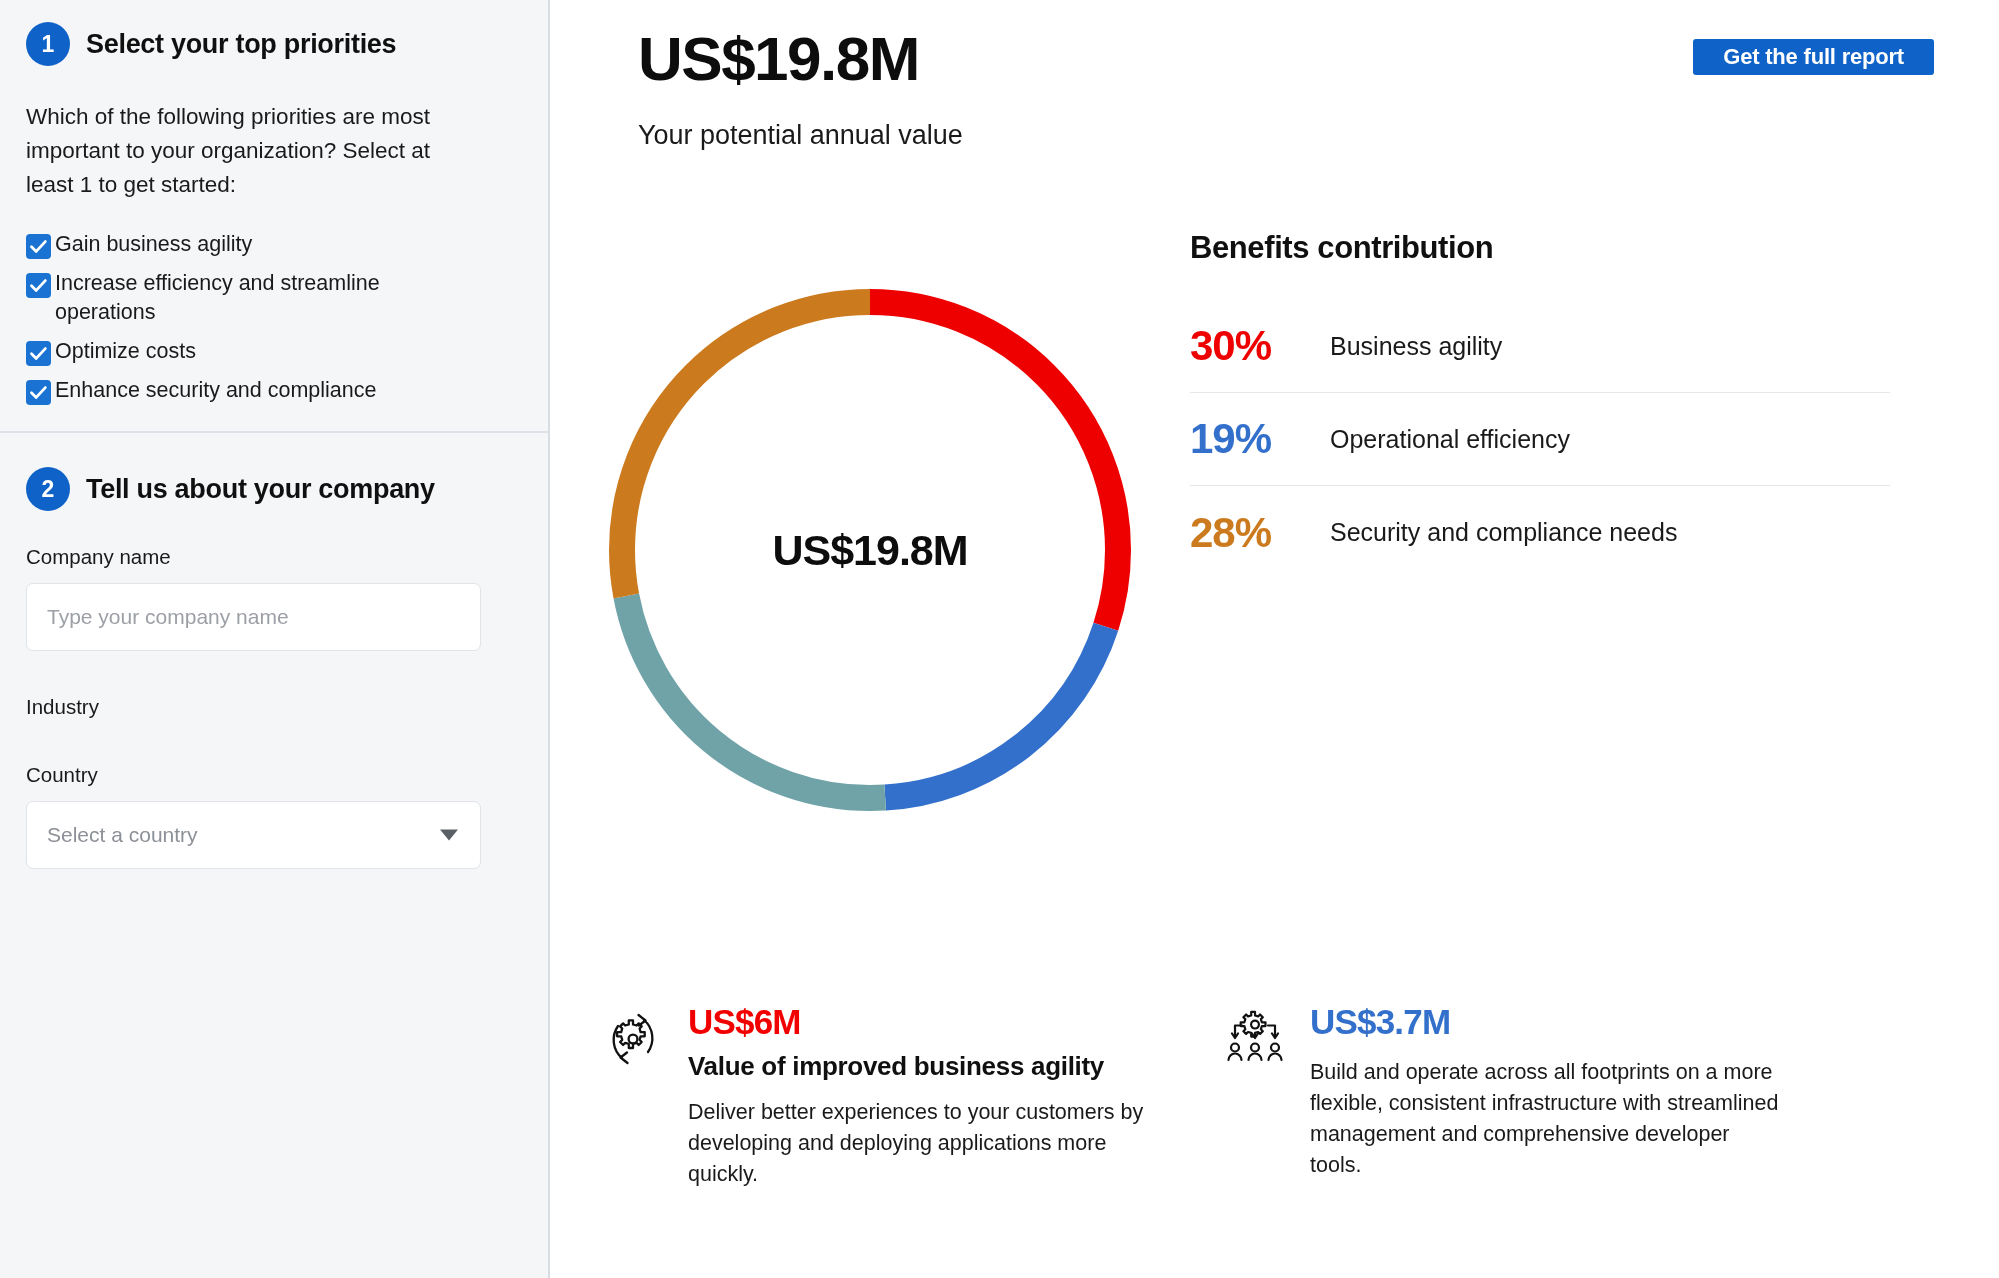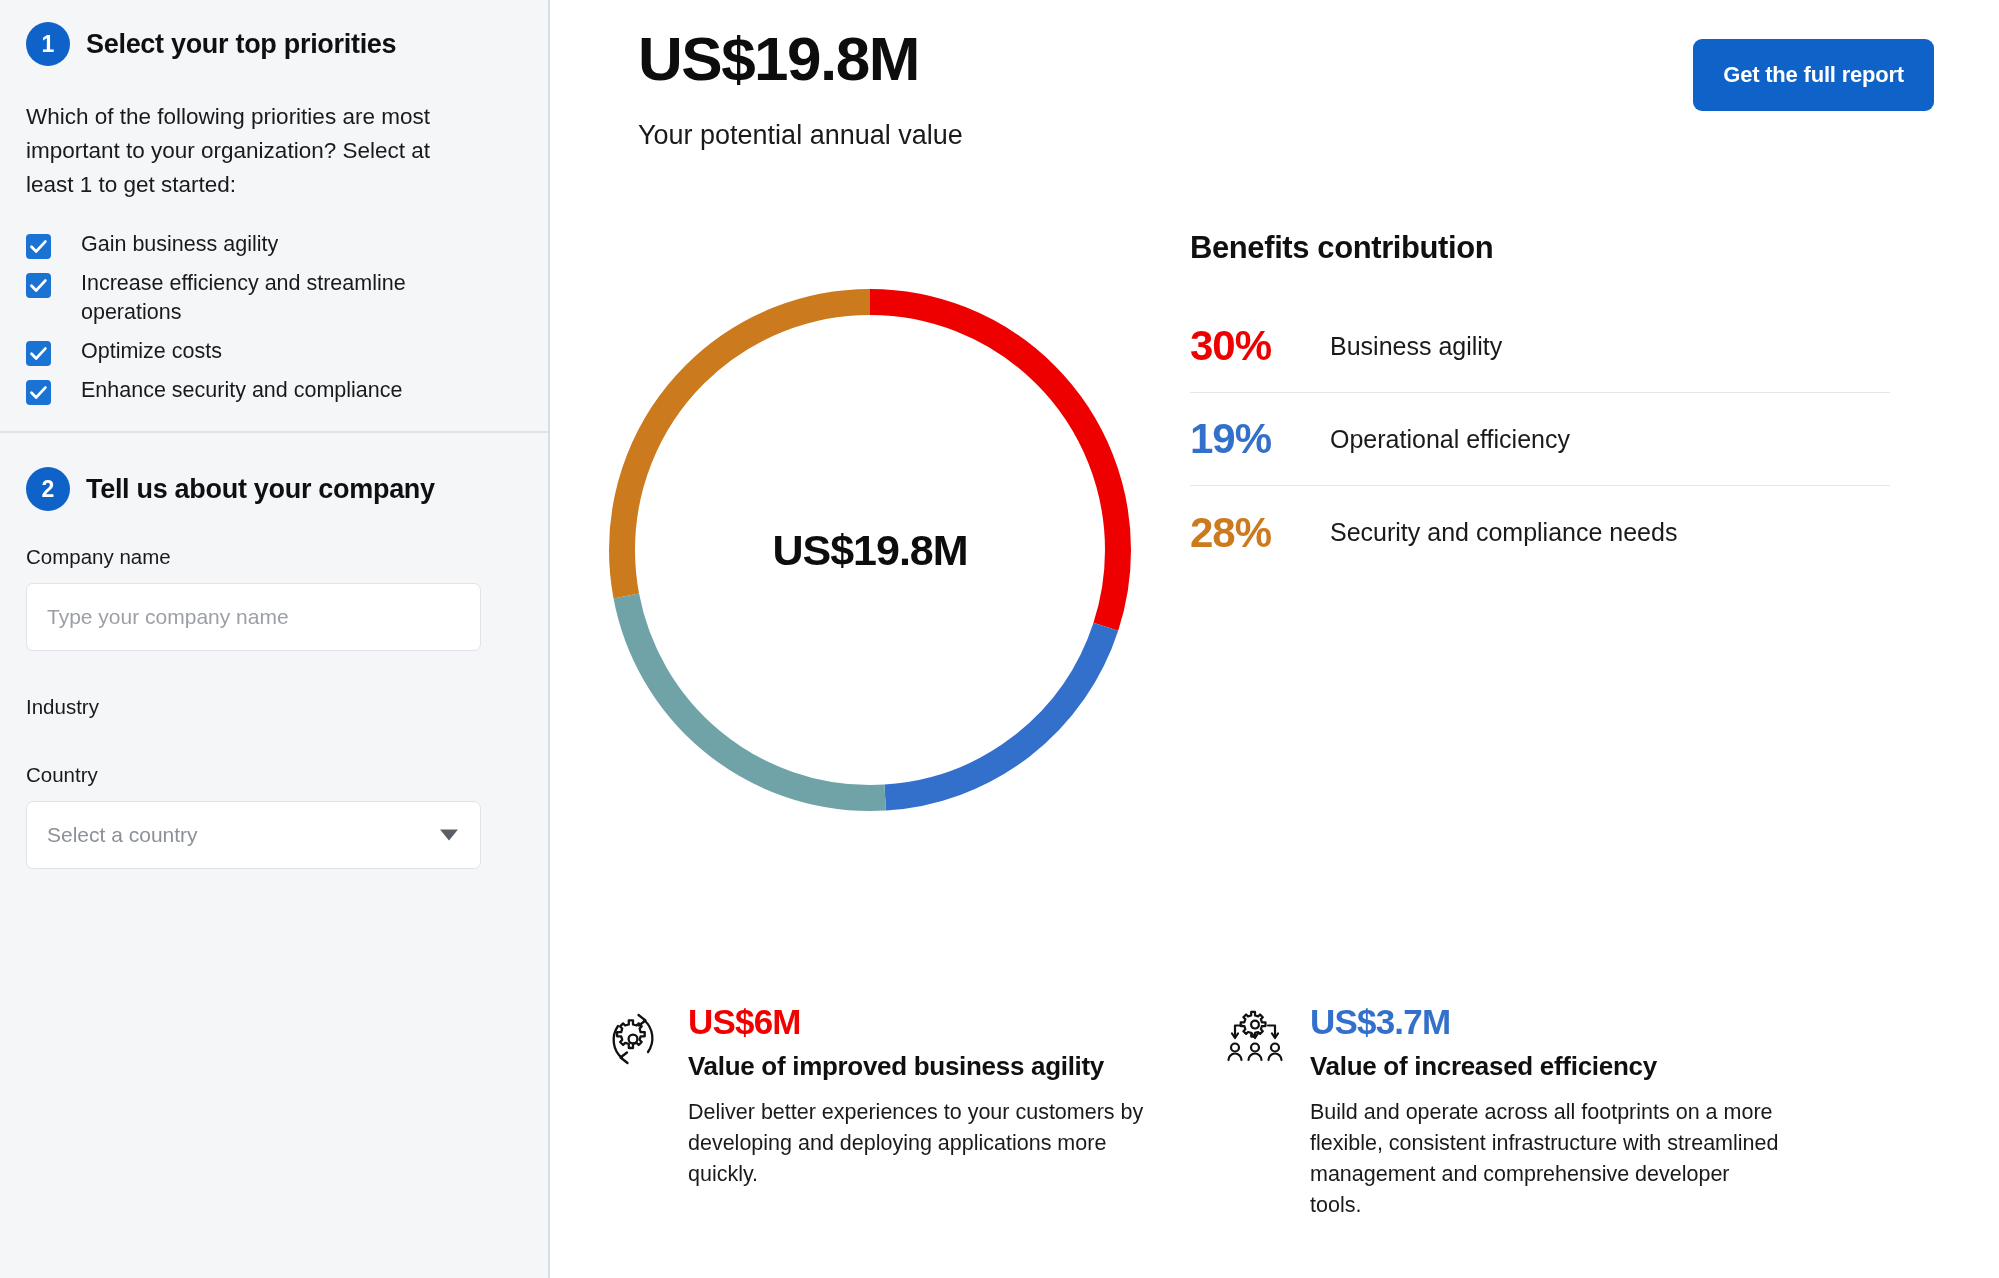--- a/index.html
+++ b/index.html
@@ -64,21 +64,21 @@
     font-size: 22.5px;
     line-height: 34px;
     color: #1a1a1a;
     margin-bottom: 28px;
     max-width: 430px;
   }
   .opt-list { display: flex; flex-direction: column; gap: 10px; }
   .opt-row {
     display: flex;
     align-items: flex-start;
-    gap: 30px;
+    gap: 4px;
     cursor: pointer;
   }
   .cbox {
     width: 25px; height: 25px;
     border-radius: 4px;
     background: #1A73D2;
     flex: 0 0 25px;
     margin-top: 4px;
     position: relative;
   }
@@ -147,26 +147,26 @@
     font-size: 27px;
     color: #1a1a1a;
     margin-top: 24px;
   }
   .cta {
     position: absolute;
     right: 65px; top: 39px;
     background: #0F62C8;
     color: #ffffff;
     border: none;
-    border-radius: 9px;
+    border-radius: 3px;
     font-size: 22px;
     font-weight: bold;
     font-family: "Liberation Sans", sans-serif;
     letter-spacing: -0.2px;
-    padding: 23px 30px;
+    padding: 5px 30px;
     cursor: pointer;
   }
 
   .donut-wrap {
     position: absolute;
     left: 40px; top: 270px;
     width: 560px; height: 560px;
   }
   .donut-center {
     position: absolute;
@@ -393,20 +393,19 @@
             <circle cx="13" cy="41.5" r="4"></circle>
             <path d="M6.5 54 a6.5 6.5 0 0 1 13 0"></path>
             <circle cx="33" cy="41.5" r="4"></circle>
             <path d="M26.5 54 a6.5 6.5 0 0 1 13 0"></path>
             <circle cx="53" cy="41.5" r="4"></circle>
             <path d="M46.5 54 a6.5 6.5 0 0 1 13 0"></path>
           </svg>
         </div>
         <div class="card-body">
           <div class="card-value" id="cval1" style="color: rgb(51, 112, 204);">US$3.7M</div>
-          <div class="card-title">Value of increased efficiency</div>
           <div class="card-desc">Build and operate across all footprints on a more flexible, consistent infrastructure with streamlined management and comprehensive developer tools.</div>
         </div>
       </div>
 
     </div>
   </main>
 </div>
 
 </body></html>

